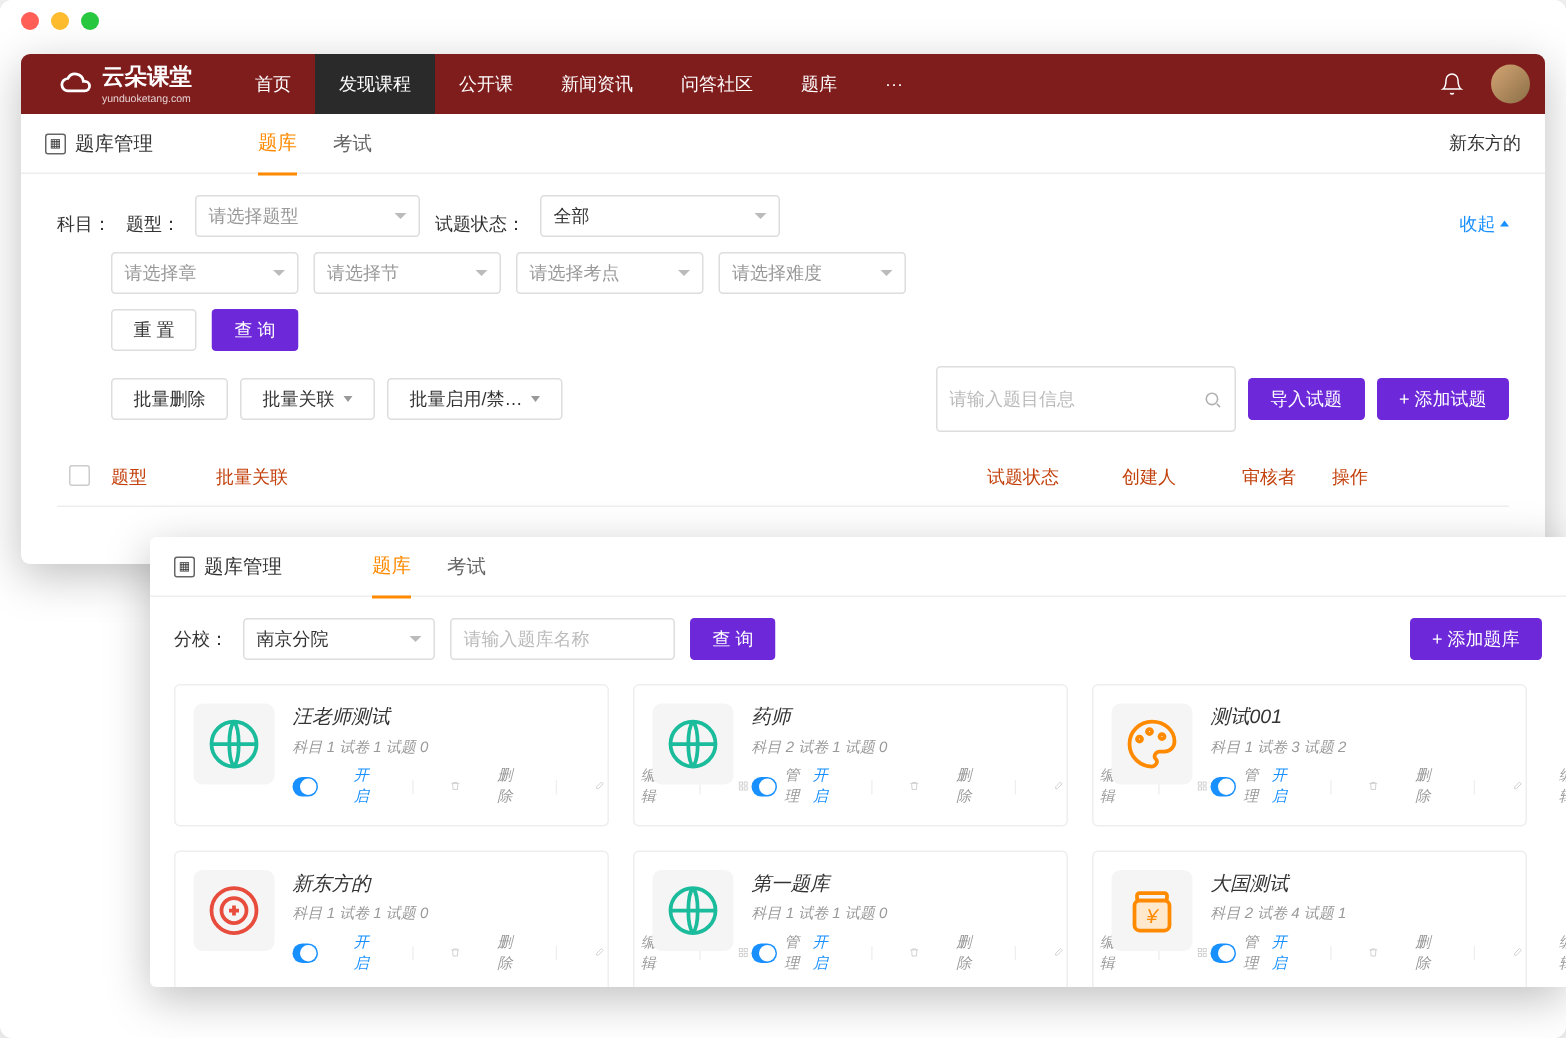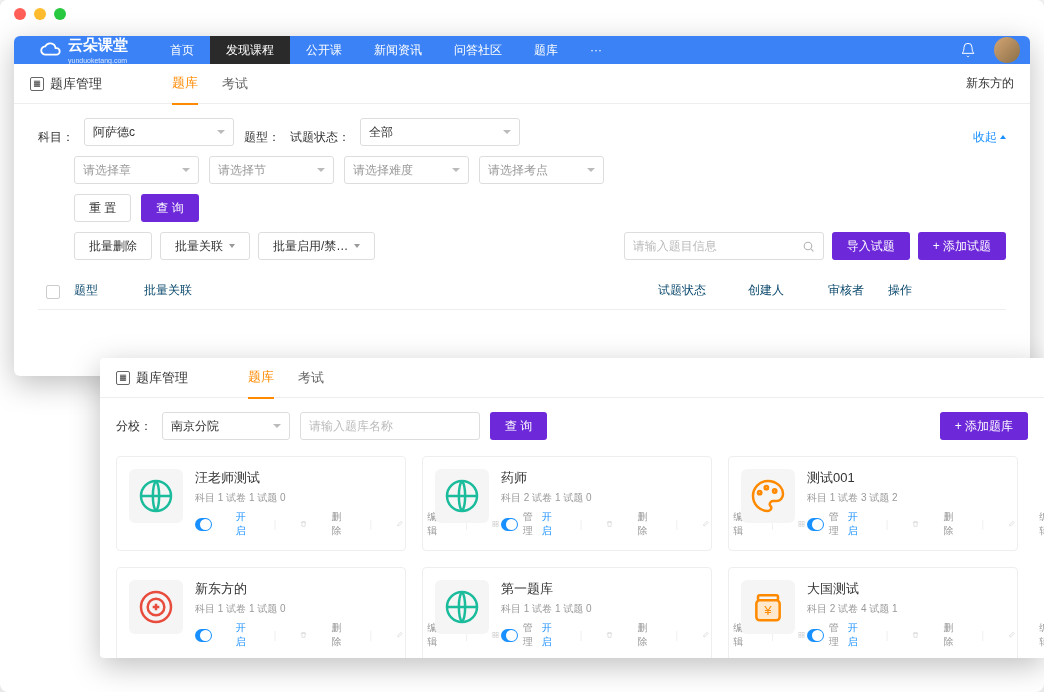--- a/index.html
+++ b/index.html
@@ -2,21 +2,21 @@
 <html><head>
 <meta charset="utf-8">
 <style>
 * { box-sizing: border-box; margin: 0; padding: 0; }
 body { font-family: -apple-system, "Helvetica Neue", Arial, sans-serif; font-size: 12px; color: #333; background: #f5f5f5; }
 .browser-frame { width: 1044px; height: 692px; margin: 0 auto; background: #fff; border-radius: 8px; overflow: hidden; box-shadow: 0 4px 20px rgba(0,0,0,0.15); position: relative; }
 .titlebar { height: 28px; background: #fff; display: flex; align-items: center; padding-left: 14px; gap: 8px; }
 .dot { width: 12px; height: 12px; border-radius: 50%; }
 .dot.red { background: #ff5f57; } .dot.yellow { background: #febc2e; } .dot.green { background: #28c840; }
 .window1 { position: absolute; top: 36px; left: 14px; right: 14px; height: 340px; background: #fff; border-radius: 6px; box-shadow: 0 8px 30px rgba(0,0,0,0.25); overflow: hidden; }
-.topnav { height: 28px; background: #3b82f6; display: flex; align-items: center; color: #fff; padding: 0 10px 0 0; }
+.topnav { height: 40px; background: #7f1d1d; display: flex; align-items: center; color: #fff; padding: 0 10px 0 0; }
 .logo { width: 140px; height: 40px; display: flex; align-items: center; justify-content: center; gap: 6px; color: #fff; font-weight: 600; font-size: 15px; }
 .logo-sub { font-size: 7px; font-weight: 400; opacity: 0.8; margin-top: 2px; }
 .nav-items { display: flex; height: 100%; }
 .nav-item { padding: 0 16px; display: flex; align-items: center; color: #fff; font-size: 12px; cursor: pointer; }
 .nav-item.active { background: #2a2a2a; }
 .nav-right { margin-left: auto; display: flex; align-items: center; gap: 18px; }
 .bell-icon { width: 16px; height: 16px; }
 .avatar { width: 26px; height: 26px; border-radius: 50%; background: linear-gradient(135deg,#d4a574,#8b6f47); }
 .subbar { height: 40px; border-bottom: 1px solid #eee; display: flex; align-items: center; padding: 0 16px; }
 .sub-icon { width: 14px; height: 14px; border: 1px solid #666; border-radius: 2px; margin-right: 6px; display: inline-flex; align-items: center; justify-content: center; font-size: 8px; }
@@ -36,42 +36,42 @@
 .select { height: 28px; border: 1px solid #ddd; border-radius: 3px; padding: 0 24px 0 8px; font-size: 12px; color: #999; background: #fff; position: relative; display: inline-flex; align-items: center; min-width: 110px; }
 .select.has-val { color: #333; }
 .select::after { content: ''; position: absolute; right: 8px; top: 50%; width: 0; height: 0; border-left: 4px solid transparent; border-right: 4px solid transparent; border-top: 4px solid #bbb; transform: translateY(-50%); }
 .collapse-link { color: #1890ff; font-size: 12px; margin-left: auto; cursor: pointer; }
 .collapse-link::after { content: ''; display: inline-block; margin-left: 3px; width: 0; height: 0; border-left: 3px solid transparent; border-right: 3px solid transparent; border-bottom: 4px solid #1890ff; vertical-align: 2px; }
 .btn { height: 28px; padding: 0 14px; border-radius: 3px; font-size: 12px; cursor: pointer; display: inline-flex; align-items: center; border: 1px solid transparent; }
 .btn-default { background: #fff; border-color: #ddd; color: #333; }
 .btn-primary { background: #6d28d9; color: #fff; }
 .btn-dd::after { content: ''; display: inline-block; margin-left: 6px; width: 0; height: 0; border-left: 3px solid transparent; border-right: 3px solid transparent; border-top: 4px solid #999; }
 .action-row { display: flex; align-items: center; gap: 8px; margin-top: 8px; padding-left: 36px; }
-.searchbox { margin-left: auto; height: 28px; width: 200px; border: 1px solid #ddd; border-radius: 3px; display: flex; align-items: center; padding: 0 8px; }
+.searchbox { margin-left: auto; height: 44px; width: 200px; border: 1px solid #ddd; border-radius: 3px; display: flex; align-items: center; padding: 0 8px; }
 .searchbox input { border: none; outline: none; flex: 1; font-size: 12px; color: #333; }
 .searchbox input::placeholder { color: #bbb; }
 .mag { width: 13px; height: 13px; opacity: 0.5; }
-.table-head { display: flex; align-items: flex-end; padding: 10px 8px; border-bottom: 1px solid #eee; margin-top: 12px; color: #0c4a6e; font-size: 12px; }
+.table-head { display: flex; align-items: flex-start; padding: 10px 8px; border-bottom: 1px solid #eee; margin-top: 12px; color: #c2410c; font-size: 12px; }
 .chk { width: 14px; height: 14px; border: 1px solid #ccc; border-radius: 2px; margin-right: 14px; }
 .col-type { width: 70px; } .col-content { flex: 1; } .col-status { width: 90px; } .col-creator { width: 80px; word-break: break-all; } .col-reviewer { width: 60px; } .col-ops { width: 110px; }
 .table-row { display: flex; align-items: center; padding: 14px 8px; font-size: 12px; }
 .sound-icon { width: 14px; height: 14px; color: #1890ff; }
 .status-dot { width: 6px; height: 6px; background: #4caf50; border-radius: 50%; display: inline-block; margin-right: 4px; vertical-align: 1px; }
 .op-link { color: #1890ff; margin-right: 8px; cursor: pointer; font-size: 11px; }
 .op-link.gray { color: #999; }
 
 .window2 { position: absolute; top: 358px; left: 100px; right: 0; height: 300px; background: #fff; box-shadow: 0 8px 30px rgba(0,0,0,0.25); border-radius: 4px 0 0 4px; overflow: hidden; }
 .w2-head { height: 40px; border-bottom: 1px solid #eee; display: flex; align-items: center; padding: 0 16px; }
 .w2-tabs { margin-left: 60px; display: flex; gap: 24px; height: 100%; align-items: center; }
 .w2-body { padding: 14px 16px; }
 .w2-filter { display: flex; align-items: center; gap: 10px; }
-.textinput { height: 28px; border: 1px solid #ddd; border-radius: 3px; padding: 0 8px; font-size: 12px; width: 180px; outline: none; }
+.textinput { height: 28px; border: 1px solid #ddd; border-radius: 3px; padding: 0 8px; font-size: 12px; width: 150px; outline: none; }
 .textinput::placeholder { color: #bbb; }
 .add-btn { margin-left: auto; }
-.cards { display: flex; gap: 16px; margin-top: 16px; flex-wrap: wrap; }
+.cards { display: flex; gap: 16px; margin-top: 16px; flex-wrap: wrap; font-style: italic; }
 .card { width: 290px; height: 95px; border: 1px solid #eee; border-radius: 4px; padding: 12px; display: flex; gap: 12px; }
 .card-icon { width: 54px; height: 54px; border-radius: 6px; flex-shrink: 0; background: #f5f5f5; display: flex; align-items: center; justify-content: center; }
 .card-icon.green svg { stroke: #1abc9c; }
 .card-icon.orange svg { stroke: #ff8a00; }
 .card-icon.red svg { stroke: #e74c3c; }
 .card-icon.gold svg { stroke: #ff8a00; fill: #ffe8cc; }
 .card-body { flex: 1; display: flex; flex-direction: column; }
 .card-title { font-size: 13px; color: #333; font-weight: 500; }
 .card-meta { font-size: 10px; color: #999; margin-top: 4px; }
 .card-ops { margin-top: auto; display: flex; align-items: center; gap: 24px; font-size: 10px; color: #999; }
@@ -127,42 +127,42 @@
           <div class="sub-tab">考试</div>
         </div>
       <div class="sub-right">新东方的</div>
     </div>
 
     <div class="body1">
 
       <div class="main1">
         <div class="filter-row">
           <span class="flabel">科目：</span>
-          <div class="select has-val" style="width:150px">
-              <span>阿萨德c</span>
-            </div>
           <span class="flabel">题型：</span>
+          <div class="select" style="width:150px">
+              <span>请选择题型</span>
+            </div>
           <span class="flabel">试题状态：</span>
           <div class="select has-val" style="width:160px">
               <span>全部</span>
             </div>
           <span class="collapse-link">收起</span>
         </div>
         <div class="filter-row" style="padding-left:36px">
           <div class="select" style="width:125px">
               <span>请选择章</span>
             </div>
           <div class="select" style="width:125px">
               <span>请选择节</span>
             </div>
           <div class="select" style="width:125px">
+              <span>请选择考点</span>
+            </div>
+          <div class="select" style="width:125px">
               <span>请选择难度</span>
-            </div>
-          <div class="select" style="width:125px">
-              <span>请选择考点</span>
             </div>
         </div>
         <div class="filter-row" style="padding-left:36px">
           <div class="btn btn-default">重 置</div>
           <div class="btn btn-primary">查 询</div>
         </div>
 
         <div class="action-row">
           <div class="btn btn-default">批量删除</div>
           <div class="btn btn-default btn-dd">批量关联</div>

